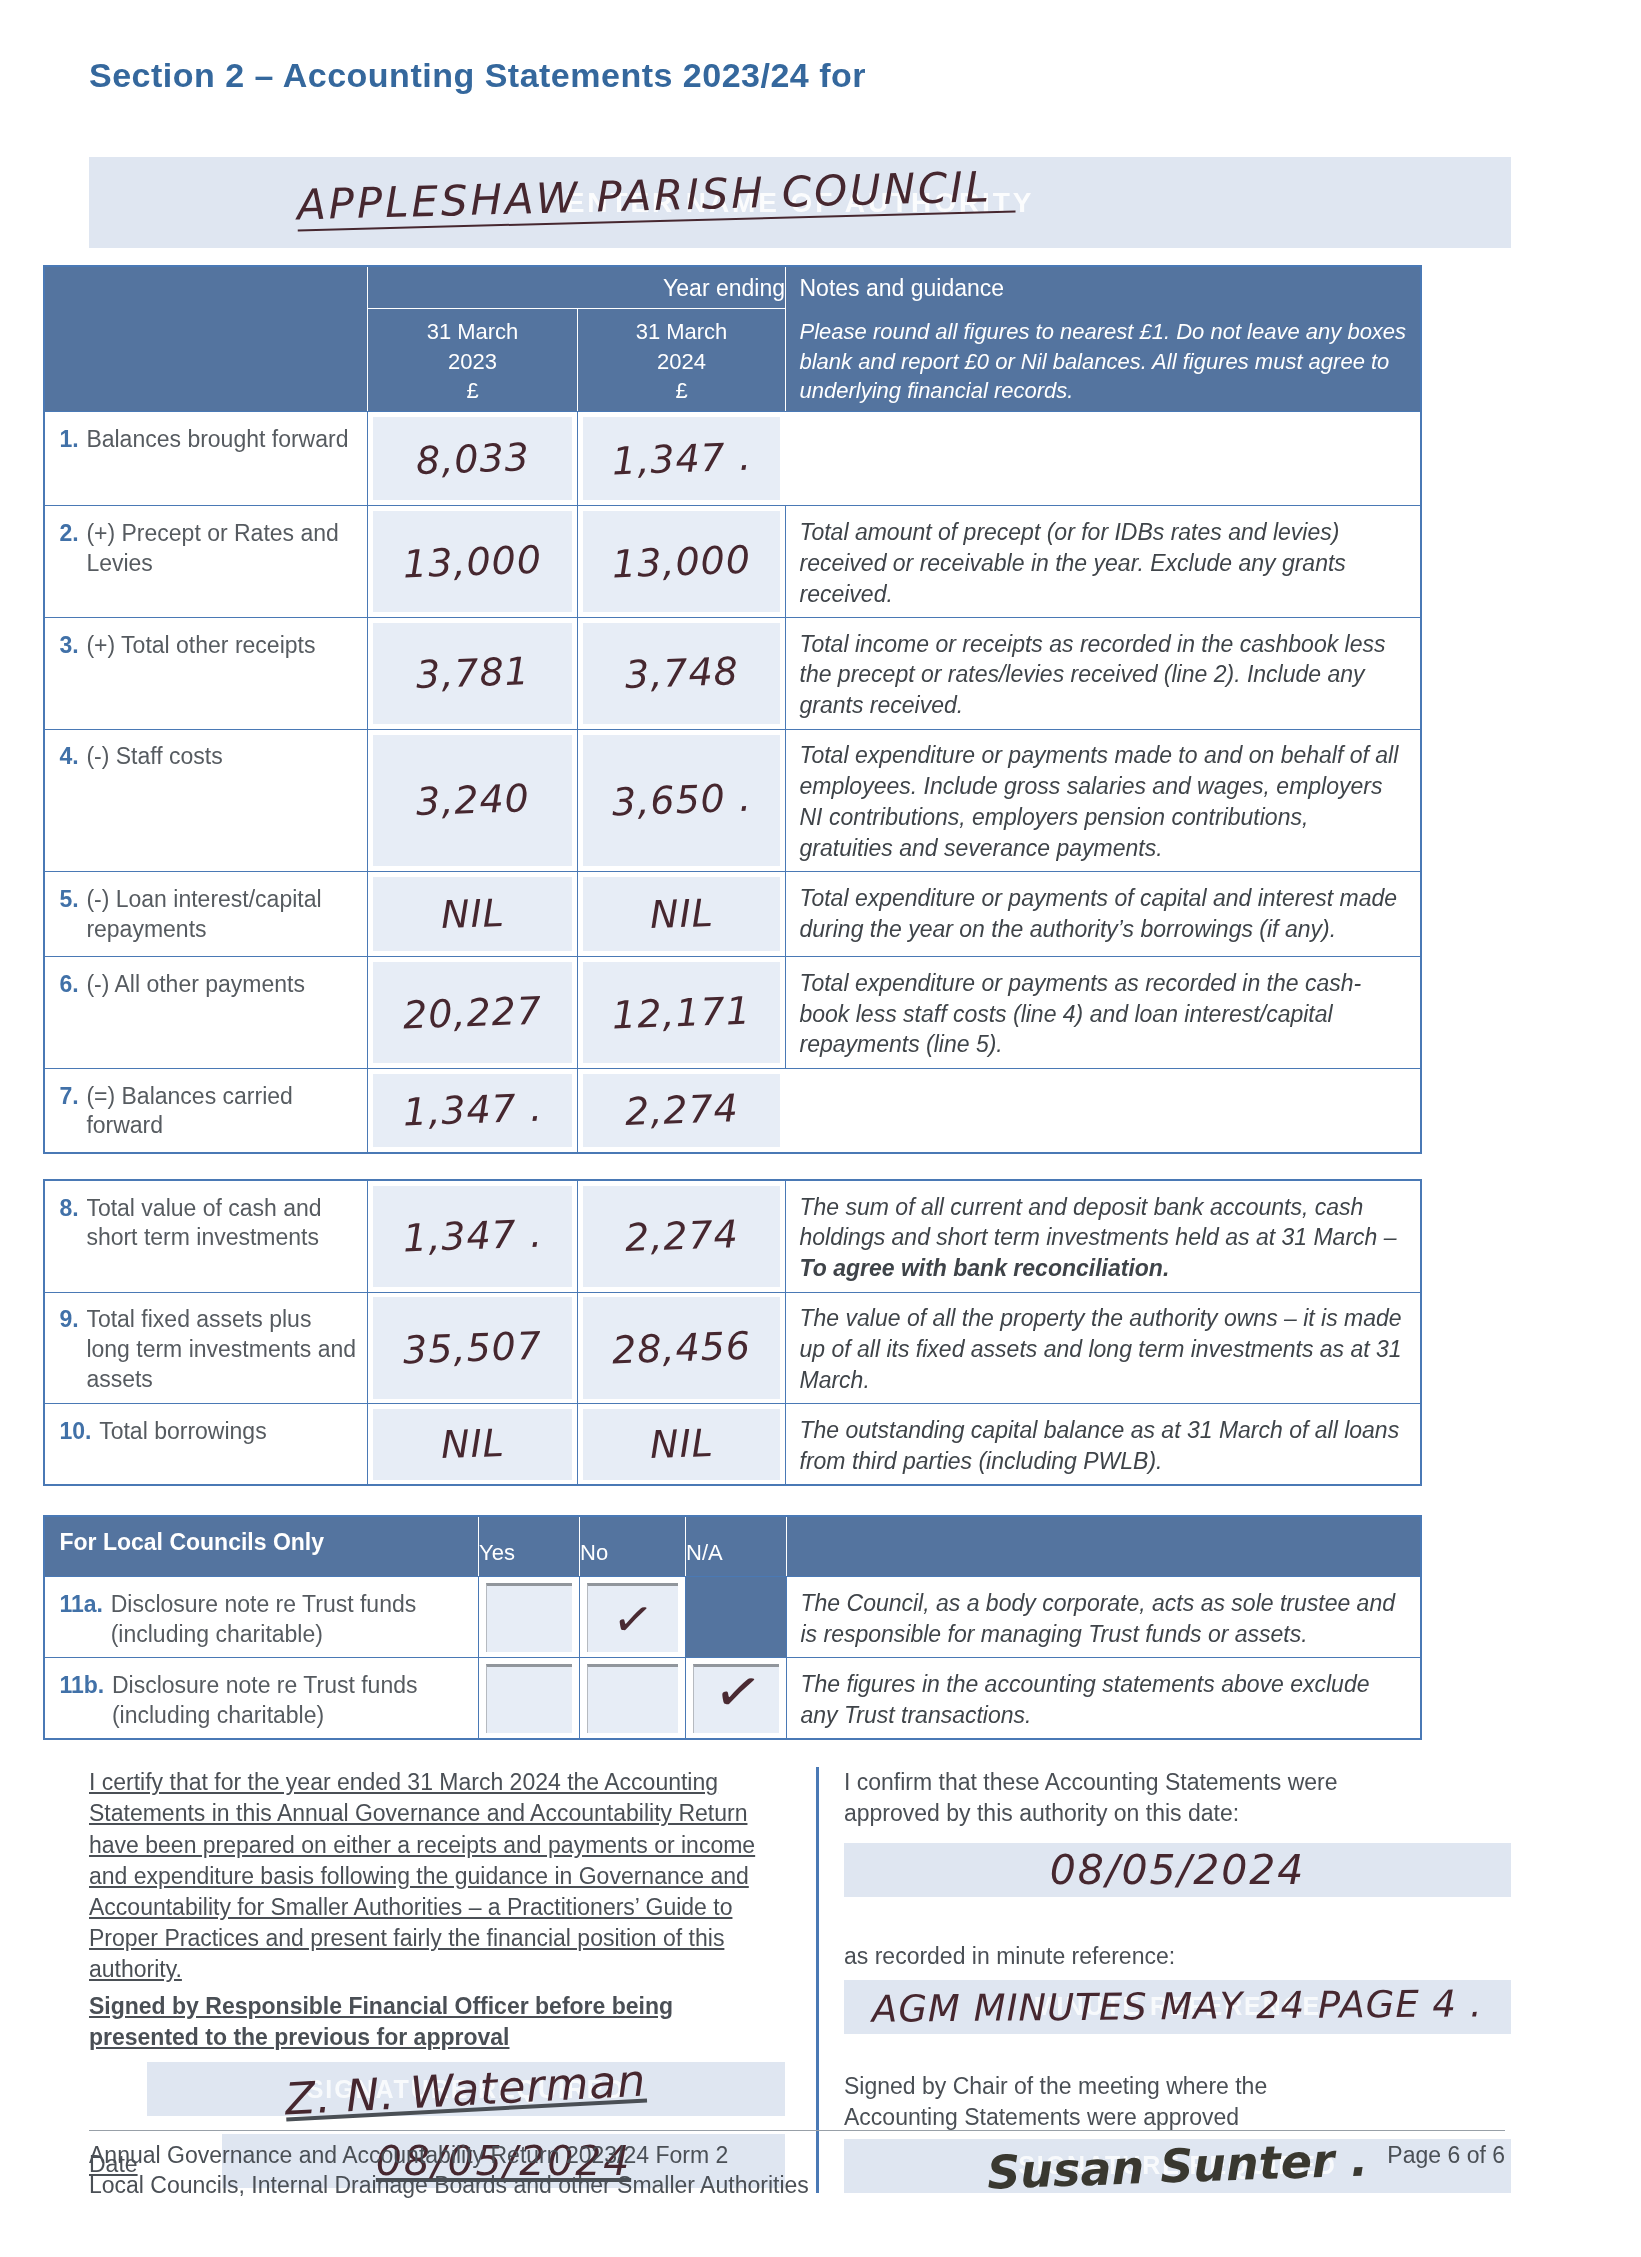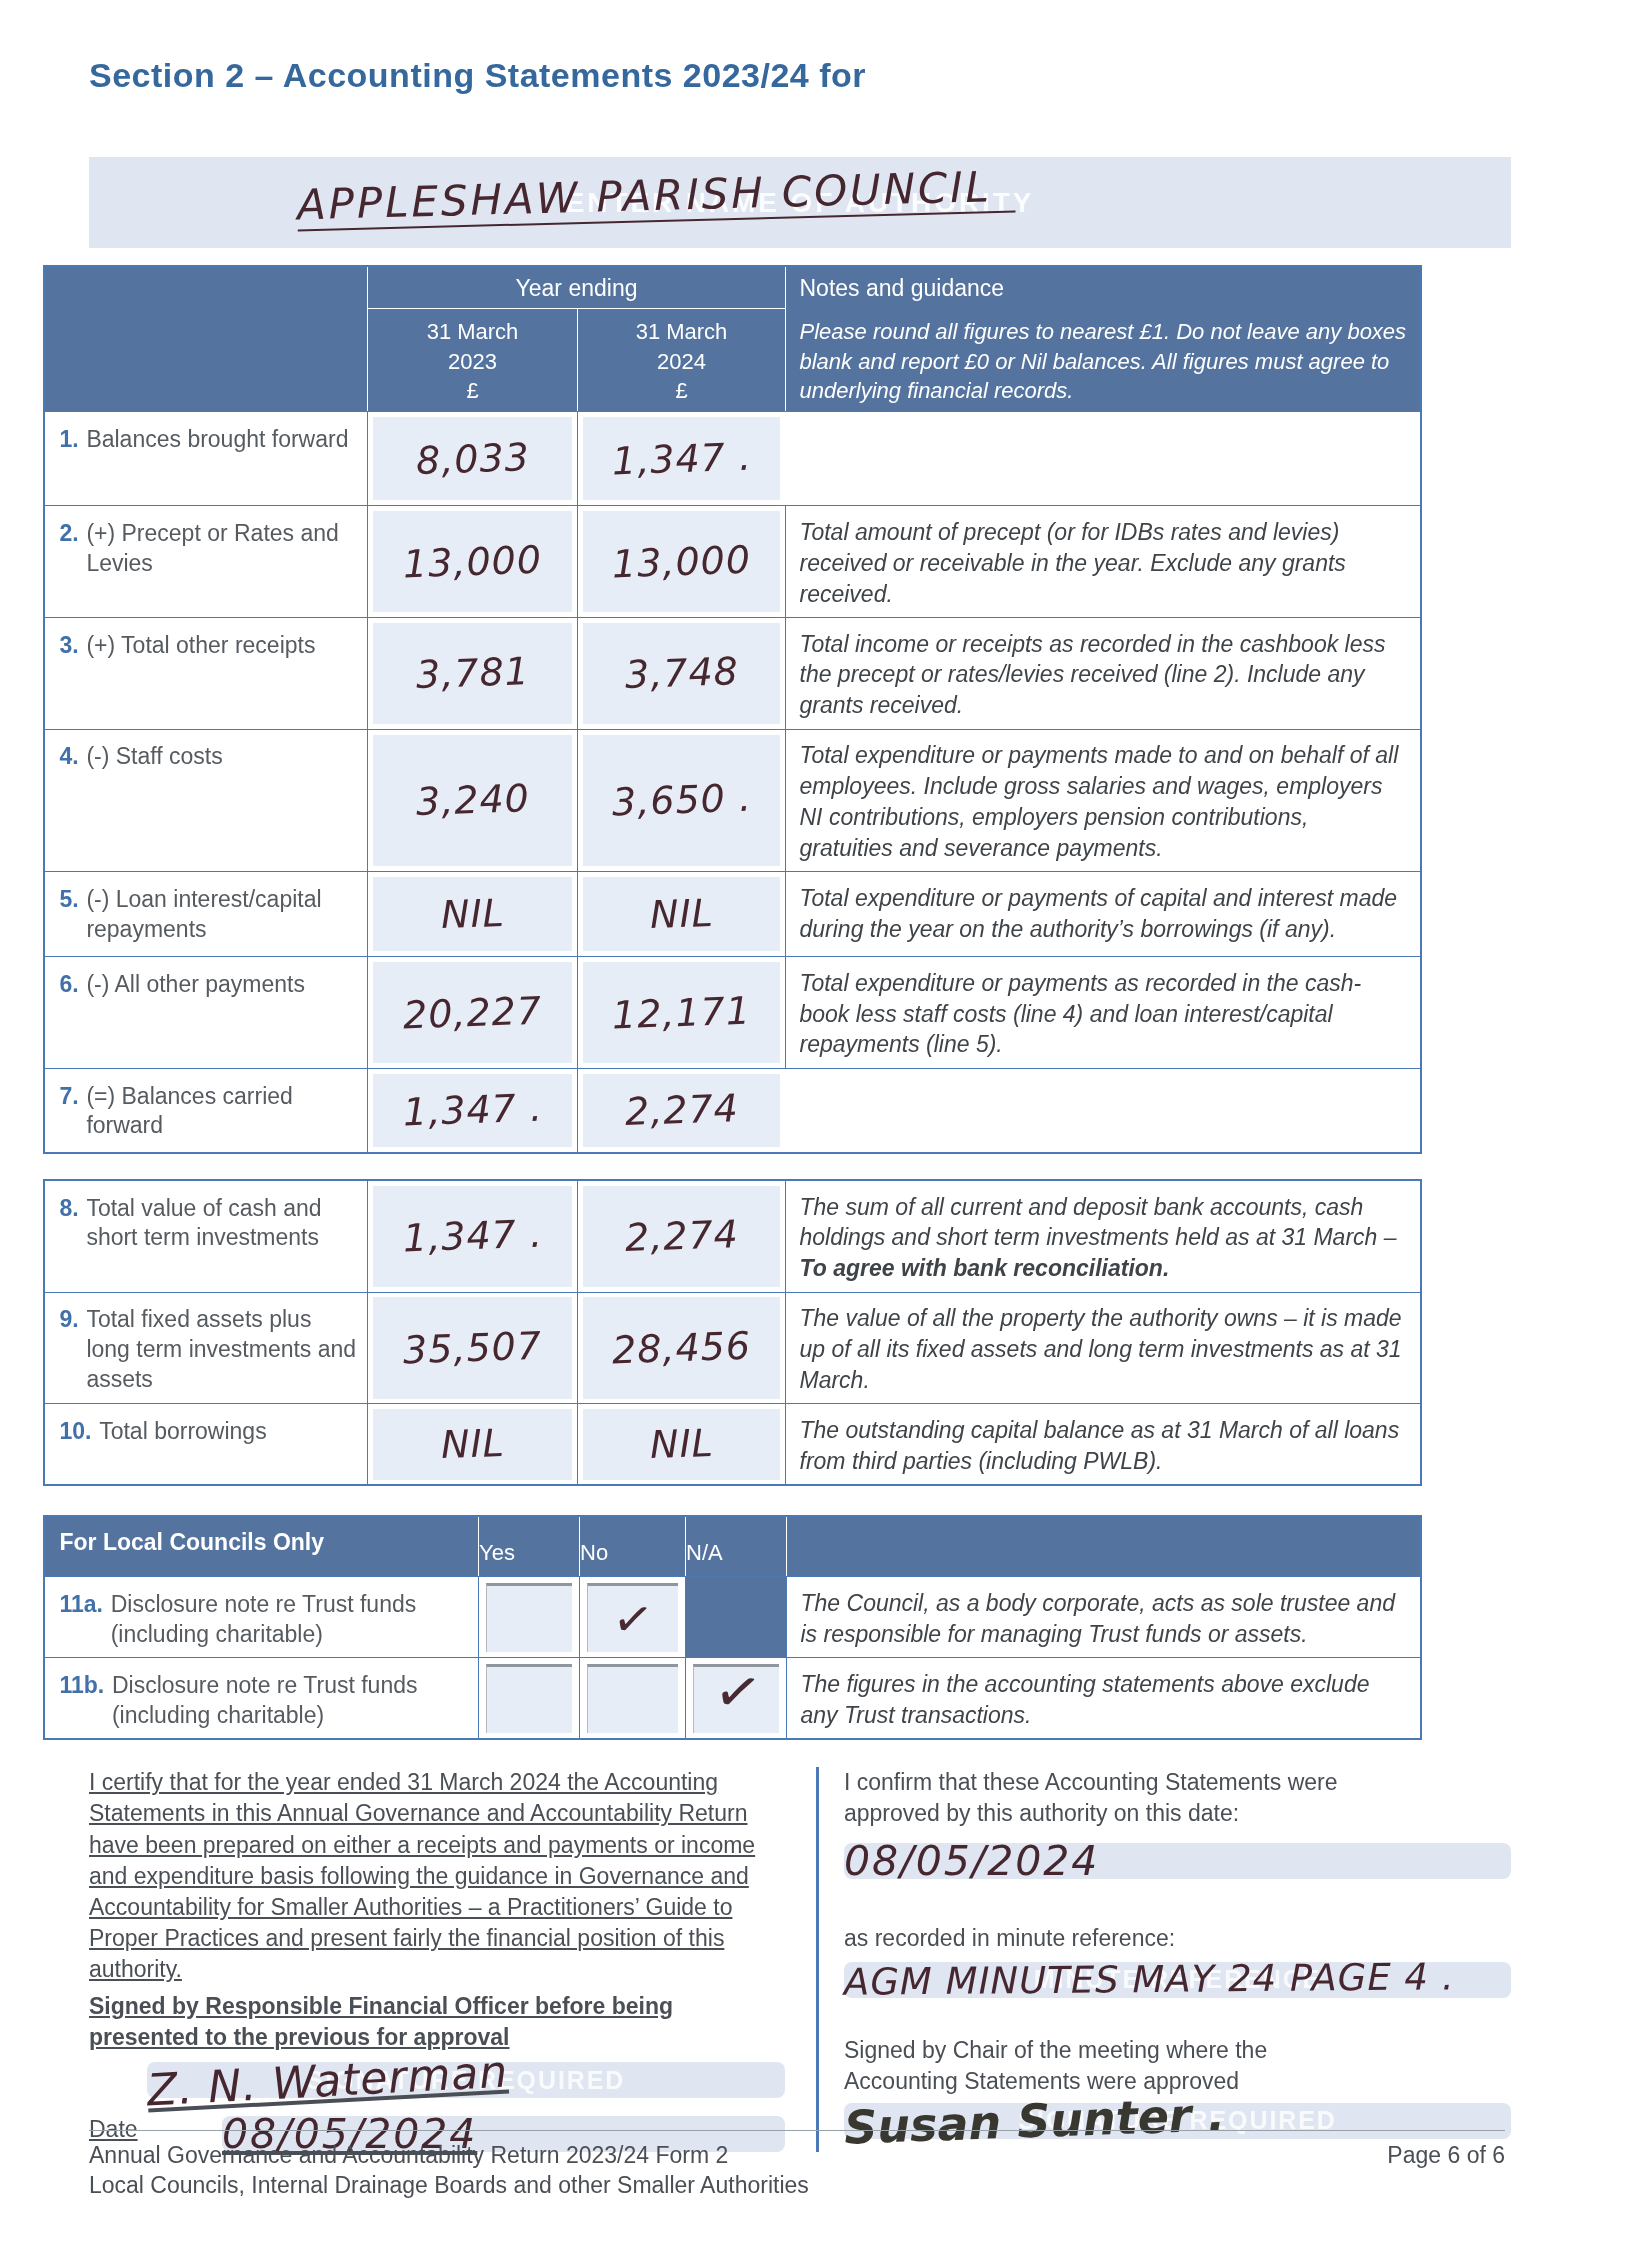--- a/index.html
+++ b/index.html
@@ -30,21 +30,21 @@
   
   .tbl{border:2.9px solid var(--border);margin-left:43px;width:1379px;background:#fff;}
   .t1{margin-top:17.4px;}
   .t2{margin-top:25px;}
   .grid{display:grid;grid-template-columns:322px 210px 208px 1fr;}
   .hrow1{grid-template-columns:322px 418px 1fr;height:42px;}
   .hrow2{min-height:91px;}
   .thead{background:var(--hdr);color:#fff;}
   .thead .cell{padding-top:7.7px;}
   .thead .cell + .cell{border-left:1.9px solid #ffffff;}
-  .yearending{text-align:center;font-size:23px;border-bottom:1.9px solid #ffffff;}
+  .yearending{text-align:right;font-size:23px;border-bottom:1.9px solid #ffffff;}
   .notes-title{font-size:23px;padding-left:13.5px;}
   .hcol{text-align:center;white-space:pre-line;font-size:22px;line-height:1.35;}
   .guidance{font-style:italic;font-size:22px;line-height:1.34;padding:7.7px 13.5px 5.8px 13.5px;}
 
   .row{border-top:1.9px solid var(--border);}
   .row .cell + .cell{border-left:1.9px solid var(--border);}
   .lab{display:flex;gap:7.7px;padding:12.6px 7.7px 7.7px 14.5px;font-size:23px;line-height:1.3;color:#565b60;}
   .num{color:var(--bluenum);font-weight:bold;flex:0 0 auto;}
   .val{background:var(--cellbg);background-clip:content-box;padding:4.8px;
        display:flex;align-items:center;justify-content:center;}
@@ -70,21 +70,21 @@
   .darkfill{background:var(--hdr);}
   .check{font-size:48px;color:#4a2a32;font-weight:bold;transform:rotate(8deg);line-height:0;}
   .check.big{font-size:56px;transform:rotate(10deg) translateY(-7.7px);}
 
   
   .cert{display:flex;margin:27px 0 0 89px;width:1422px;align-items:stretch;}
   .cert-left{width:727px;padding-right:31px;text-decoration:underline;}
   .cert-right{border-left:3.9px solid var(--border);padding-left:25px;flex:1;}
   .bodytext{font-size:23px;color:#4a4f55;line-height:1.35;}
   .boldtext{font-weight:bold;margin-top:5.8px;width:666px;}
-  .band{position:relative;background:var(--band);height:36px;display:flex;align-items:center;justify-content:flex-start;border-radius:8px;}
+  .band{position:relative;background:var(--band);height:54px;display:flex;align-items:center;justify-content:center;}
   .band .wm{font-size:25px;letter-spacing:1.9px;opacity:.8;}
   .sig-band{margin:9.7px 0 0 58px;}
   .sig{position:relative;font-size:44px;transform:rotate(-3deg);letter-spacing:1px;}
   .date-row{display:flex;align-items:flex-end;margin-top:17.4px;}
   .date-label{font-size:23px;width:133px;padding-bottom:9.7px;}
   .date-band{flex:1;}
   .dateval{position:relative;font-size:41px;letter-spacing:1.9px;}
   .confirm{width:521px;}
   .date-band2{margin-top:13.5px;}
   .minute-label{margin-top:44px;}

